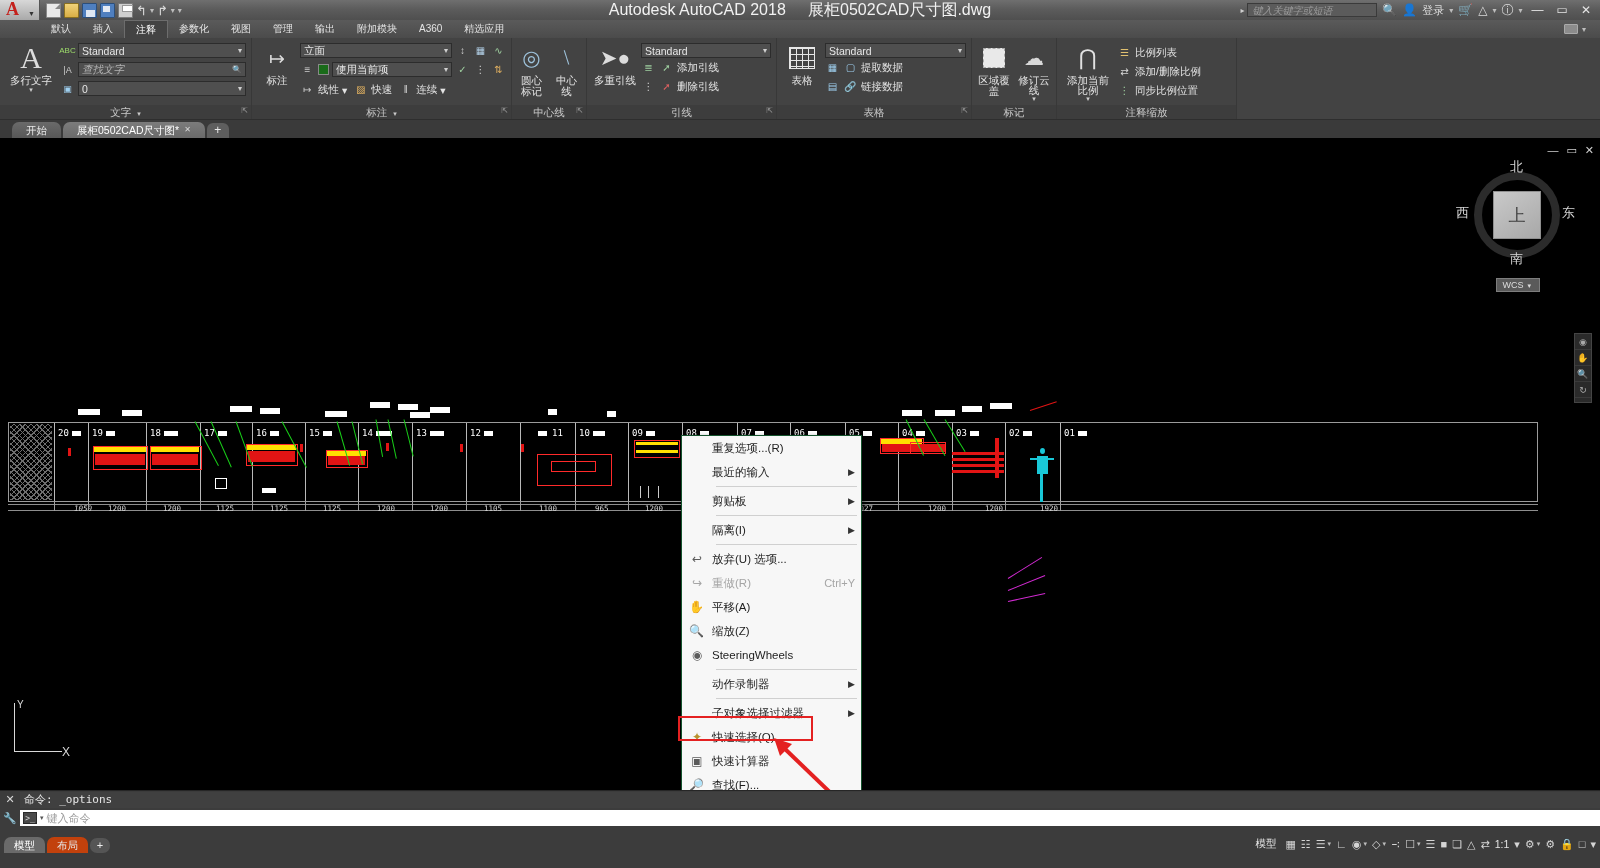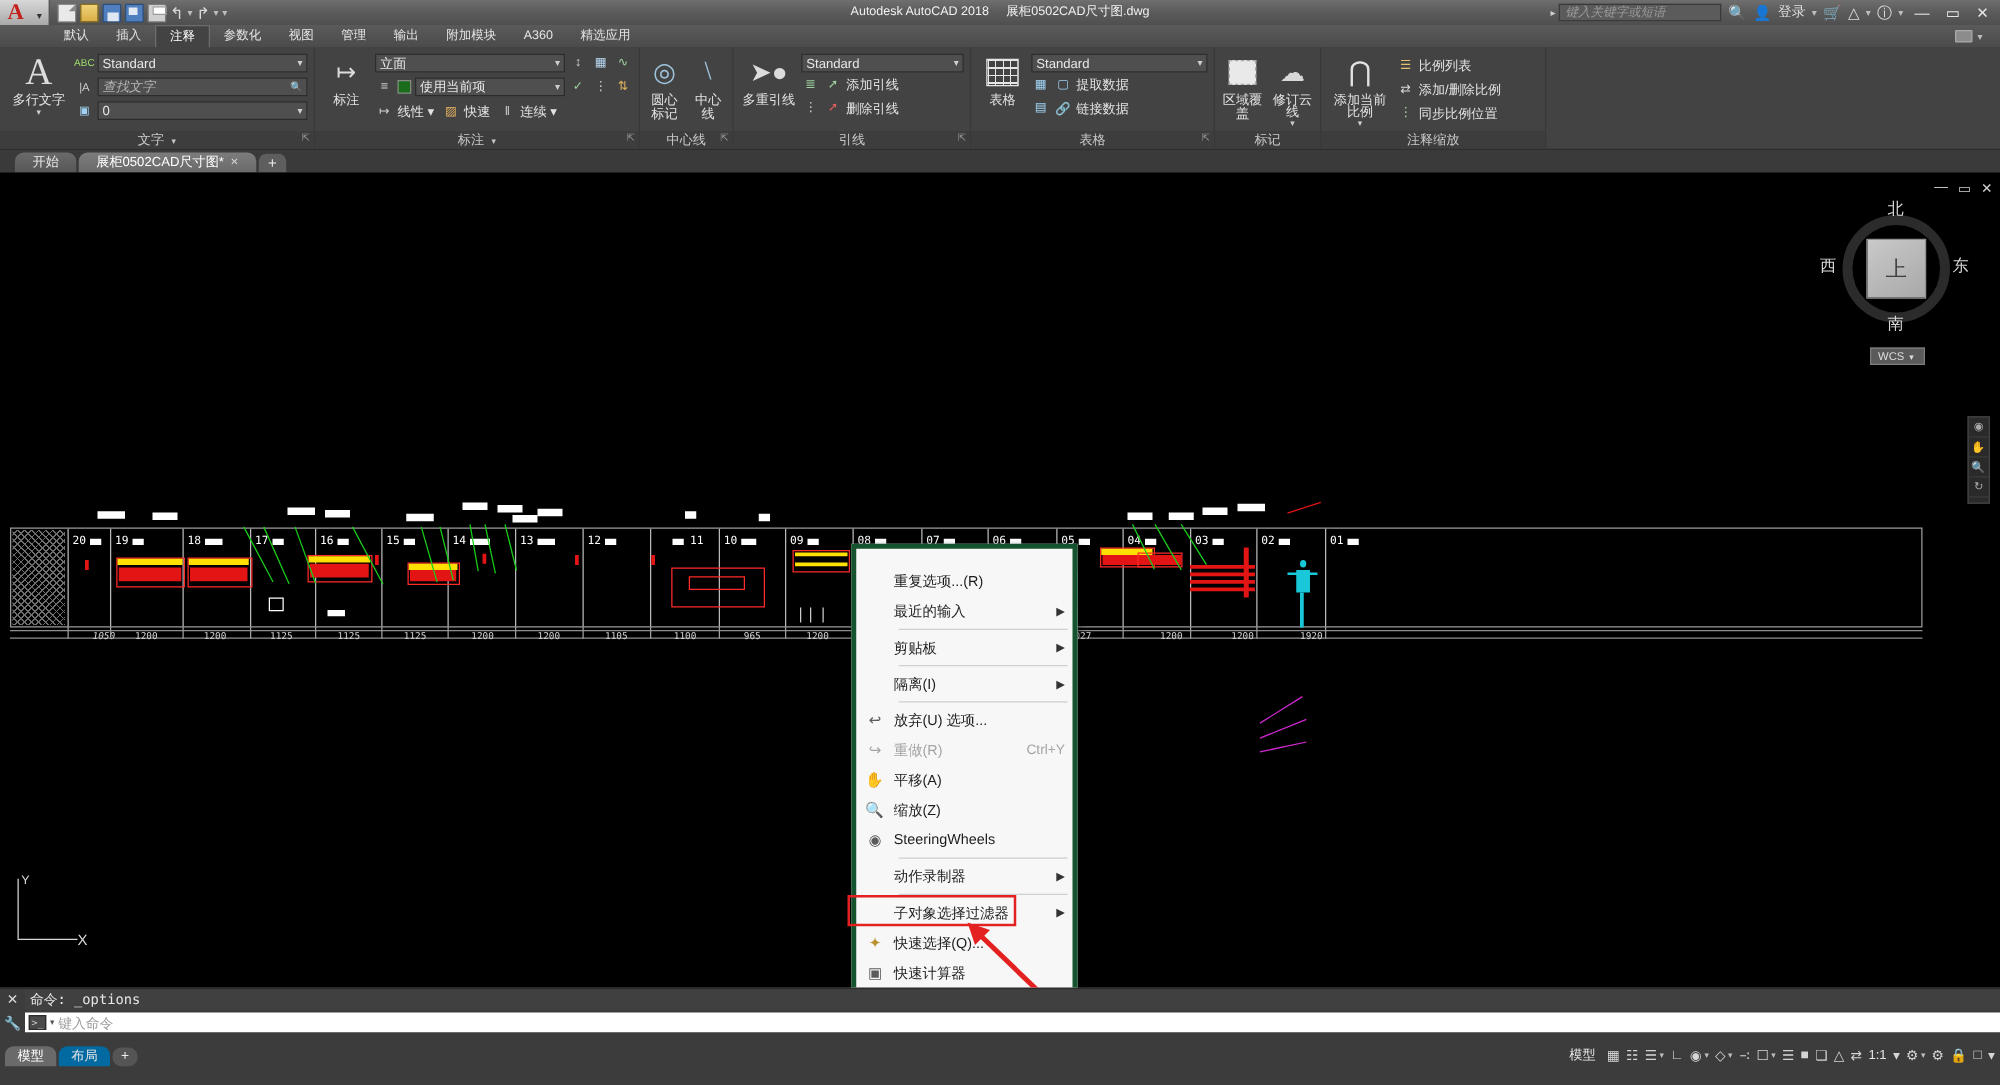--- a/index.html
+++ b/index.html
@@ -38,21 +38,21 @@
   .qi-open{ background:linear-gradient(#f0d27a,#d8ae45); border:1px solid #8a7020;border-radius:1px;}
   .qi-save{ background:#4f7fbf; border:1px solid #2c4e79;border-radius:1px;}
   .qi-save:after{content:'';position:absolute;left:3px;top:6px;width:9px;height:7px;background:#dfe7f2;}
   .qi-saveas{ background:#4f7fbf; border:1px solid #2c4e79;border-radius:1px;}
   .qi-saveas:after{content:'';position:absolute;left:2px;top:2px;width:7px;height:6px;background:#e3e9f3;}
   .qi-print{ background:#cfcfcf;border:1px solid #7a7a7a;border-radius:1px;}
   .qi-print:after{content:'';position:absolute;left:3px;top:1px;width:9px;height:5px;background:#fff;border:1px solid #999;}
   .qarrow{ font-size:13px; color:#d9d9d9; cursor:pointer; line-height:15px;}
   .qdot{ font-size:8px;color:#bdbdbd;line-height:15px;}
   .title-center{
-    position:absolute; left:0; right:0; text-align:center; font-size:10px;
+    position:absolute; left:0; right:0; text-align:center; font-size:16px;
     color:#f1f1f1; pointer-events:none; line-height:20px;
   }
   .title-right{ margin-left:auto; display:flex; align-items:center; gap:5px; padding-right:5px; z-index:3;}
   .helpsearch{
     display:flex;align-items:center;gap:3px;
   }
   .hs-caret{font-size:8px;color:#cfcfcf;}
   .hs-input{
     width:130px;height:14px;background:#5b5b5b;border:1px solid #3a3a3a;
     font-size:10px;color:#9a9a9a;padding:0 4px;line-height:13px;font-style:italic;
@@ -182,23 +182,23 @@
   .dimtext{position:absolute;font-size:7.5px;color:#d6d6d6;font-family:"DejaVu Sans Mono",monospace;}
   .hatch{position:absolute;background:
       repeating-linear-gradient(45deg,#6e6e6e 0 1px,transparent 1px 4px),
       repeating-linear-gradient(-45deg,#6e6e6e 0 1px,transparent 1px 4px);}
   .cyanbox{position:absolute;background:#19c8d8;}
   .magline{position:absolute;background:#d22ad2;height:1px;transform-origin:left center;}
 
   
   .ctxmenu{
     position:absolute;left:681px;top:297px;width:181px;
-    background:#f7f7f7;border:4px solid #14532d;
+    background:#f7f7f7;border:1px solid #14532d;
     box-shadow:2px 2px 5px rgba(0,0,0,.5);z-index:40;
-    padding:14px 0;
+    padding:0 0;
   }
   .ctxitem{
     height:24px;display:flex;align-items:center;padding:0 6px 0 0;
     font-size:11.5px;color:#1d1d1d;cursor:pointer;position:relative;
   }
   .ctxitem .ci-icon{
     width:30px;height:22px;display:flex;align-items:center;justify-content:center;
     flex:none;font-size:12px;color:#5b5b5b;
   }
   .ctxitem .ci-label{flex:1;white-space:nowrap;}
@@ -244,21 +244,21 @@
   
   .statusbar{
     position:absolute;left:0;top:826px;width:1600px;height:42px;background:#3c3c3c;
   }
   .sb-tabs{
     position:absolute;left:0;top:10px;height:18px;display:flex;align-items:center;
     padding-left:4px;gap:2px;
   }
   .sb-tab{
     padding:0 10px;height:16px;line-height:16px;font-size:10.5px;color:#e6e6e6;
-    background:#0369a1;border-radius:7px 7px 0 0;cursor:pointer;
+    background:#c2410c;border-radius:7px 7px 0 0;cursor:pointer;
   }
   .sb-tab.active{background:#6a6a6a;color:#fff;}
   .sb-plus{width:20px;height:15px;background:#555;border-radius:7px;text-align:center;
       line-height:15px;font-size:11px;color:#eee;cursor:pointer;}
   .sb-right{
     position:absolute;right:4px;top:8px;height:20px;display:flex;align-items:center;gap:5px;
   }
   .sb-right .si{font-size:11px;color:#d5d5d5;cursor:pointer;display:flex;align-items:center;gap:2px;}
   .sb-right .si .ca{font-size:7px;color:#bdbdbd;}
   .sb-model{font-size:10.5px;color:#e4e4e4;margin-right:4px;}

